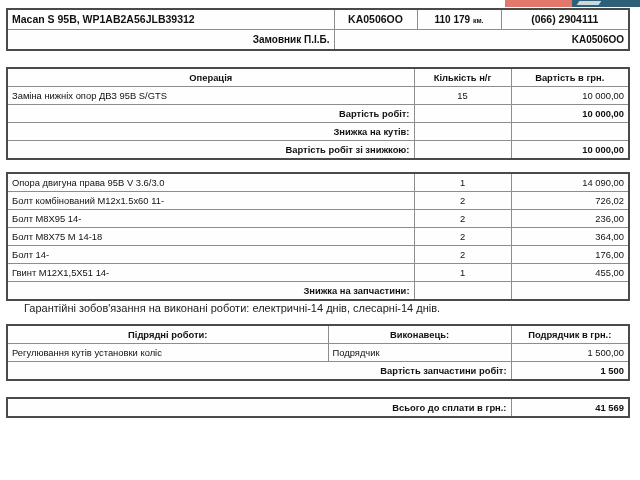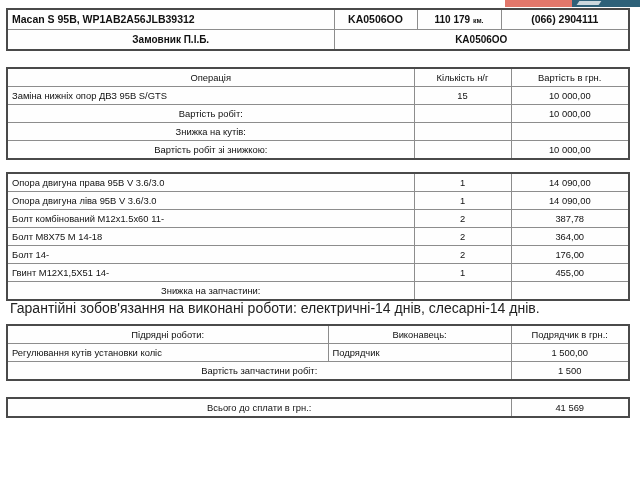--- a/index.html
+++ b/index.html
@@ -52,35 +52,35 @@
   table.doc td {
     border: 1px solid #8d8d8d;
     font-size: 9.4px;
     line-height: 11px;
     padding: 2px 4px 2px 4px;
     height: 13px;
     color: #111111;
     white-space: nowrap;
     overflow: hidden;
   }
-  .t-head  { text-align: center; font-weight: normal; }
+  .t-head  { text-align: center; font-weight: bold; }
   .t-left  { text-align: left; }
-  .t-right { text-align: center; }
+  .t-right { text-align: right; }
   .t-center{ text-align: center; }
-  .bold    { font-weight: normal; margin-left: 45px; }
+  .bold    { font-weight: bold; margin-left: 45px; }
   .small   { font-size: 7px; }
 
   .gap-8  { height: 8px; }
   .gap-10 { height: 10px; }
   .gap-12 { height: 12px; }
   .gap-16 { height: 16px; }
 
   .note {
-    margin-left: 10px;
-    font-size: 14px;
+    margin-left: 24px;
+    font-size: 11px;
     color: #222222;
     line-height: 11px;
     padding-top: 2px;
     white-space: nowrap;
   }
 
   
   #header-table td { height: 15px; font-size: 10px; font-weight: bold; }
   #header-table .big { font-size: 10.5px; }
 </style>
@@ -160,28 +160,28 @@
         <col style="width:97px">
         <col style="width:118px">
     </colgroup>
     <tbody id="parts-body">
         <tr>
           <td class="t-left">Опора двигуна права 95B V 3.6/3.0</td>
           <td class="t-center">1</td>
           <td class="t-right">14 090,00</td>
         </tr>
         <tr>
-          <td class="t-left">Опора двигуна ліва 95B V 3.6/3.0</td>
-          <td class="t-center">1</td>
-          <td class="t-right">14 090,00</td>
-        </tr>
-        <tr>
           <td class="t-left">Болт комбінований M12x1.5x60 11-</td>
           <td class="t-center">2</td>
-          <td class="t-right">387,78</td>
+          <td class="t-right">726,02</td>
+        </tr>
+        <tr>
+          <td class="t-left">Болт M8X95 14-</td>
+          <td class="t-center">2</td>
+          <td class="t-right">236,00</td>
         </tr>
         <tr>
           <td class="t-left">Болт M8X75 M 14-18</td>
           <td class="t-center">2</td>
           <td class="t-right">364,00</td>
         </tr>
         <tr>
           <td class="t-left">Болт 14-</td>
           <td class="t-center">2</td>
           <td class="t-right">176,00</td>

